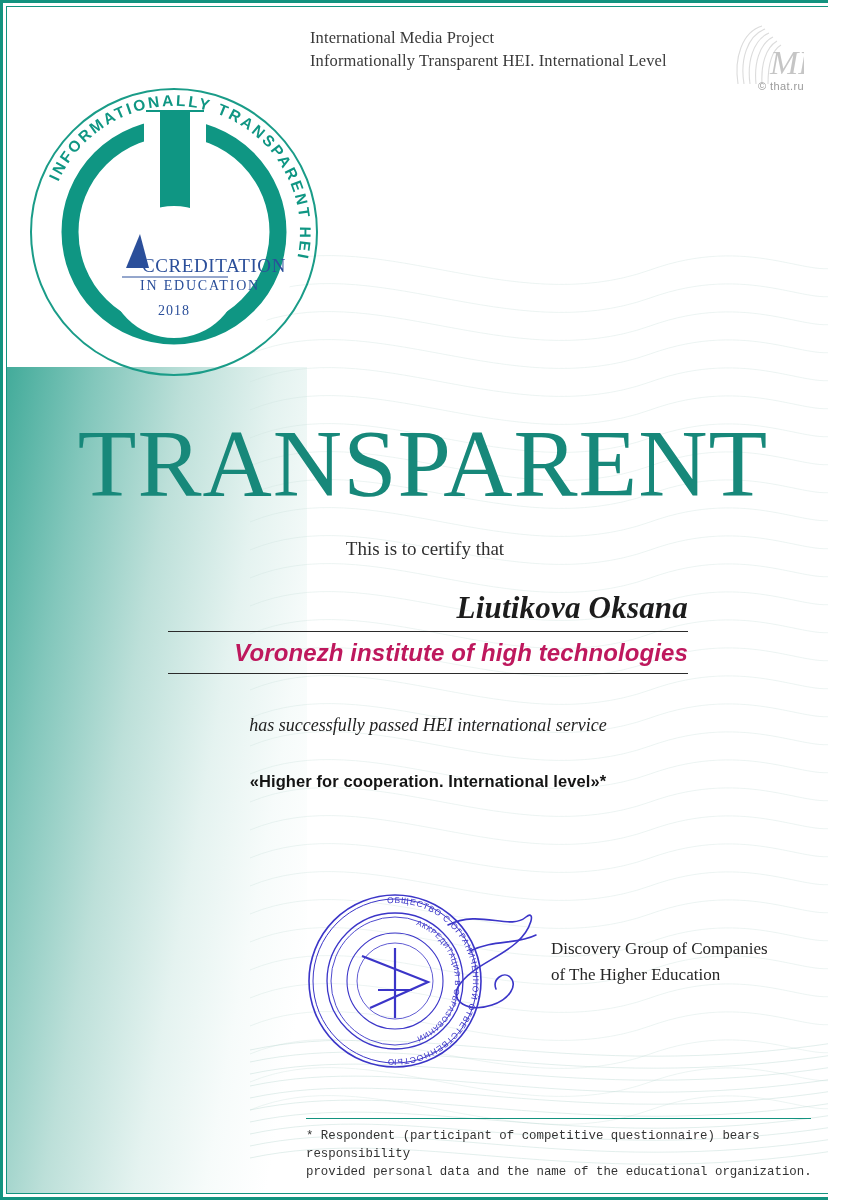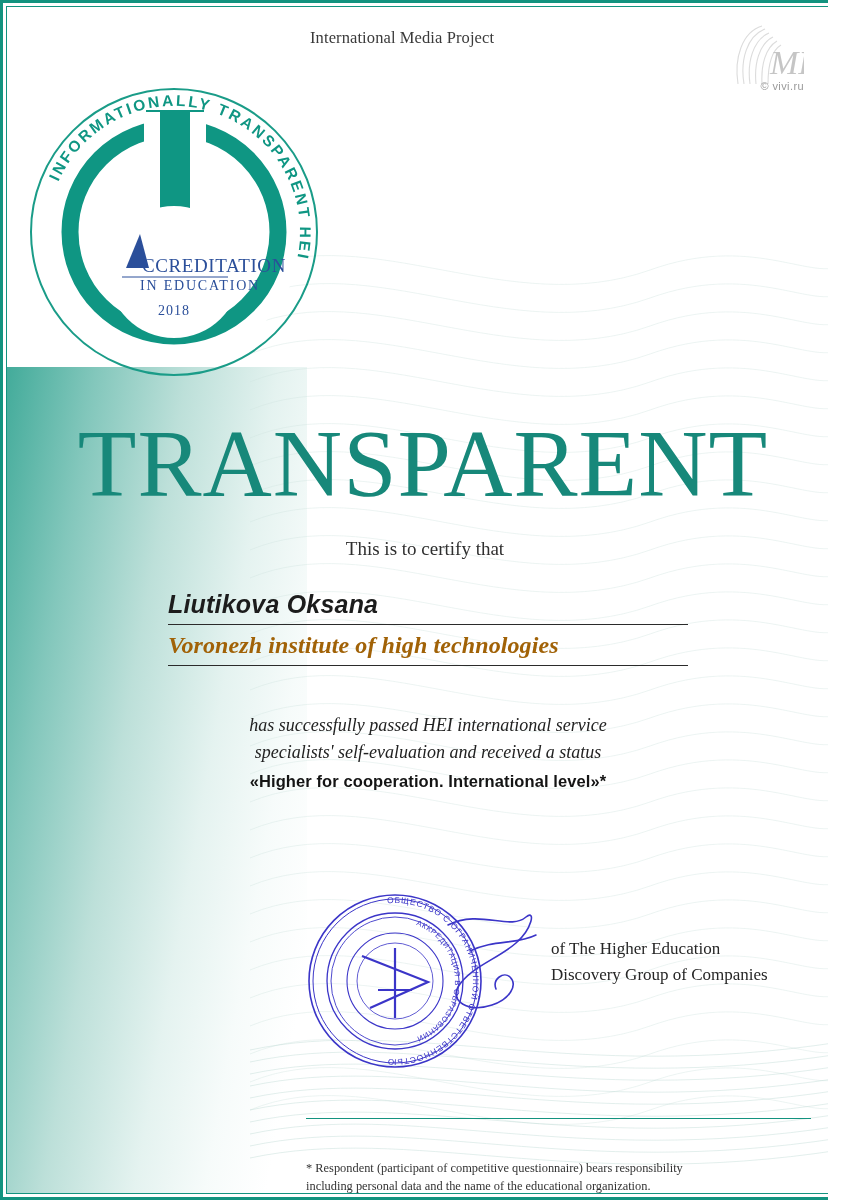--- a/index.html
+++ b/index.html
@@ -132,41 +132,41 @@
     color: #2f2f2f;
   }
 
   
   .name-block {
     position: absolute;
     left: 168px; top: 590px;
     width: 520px;
   }
   .recipient-name {
-    text-align: left;
-    font-family: Liberation Sans, sans-serif;
+    text-align: right;
+    font-family: Liberation Serif, serif;
     font-weight: bold;
     font-style: italic;
-    font-size: 25px;
+    font-size: 31px;
     color: #1c1c1c;
     padding-bottom: 5px;
     letter-spacing: 0.2px;
   }
   .rule {
     height: 1px;
     background: #2b2b2b;
     width: 100%;
   }
   .org-name {
-    text-align: left;
-    font-family: Liberation Serif, serif;
+    text-align: right;
+    font-family: Liberation Sans, sans-serif;
     font-weight: bold;
     font-style: italic;
     font-size: 24px;
-    color: #a16207;
+    color: #be185d;
     padding: 7px 0 6px 0;
     letter-spacing: 0.1px;
   }
 
   
   .body-text {
     position: absolute;
     left: 163px; top: 712px;
     width: 530px;
     text-align: center;
@@ -216,25 +216,24 @@
     position: absolute;
     left: 306px; top: 1118px;
     width: 505px;
     height: 1px;
     background: #13937f;
   }
   .footer-note {
     position: absolute;
     left: 306px; top: 1128px;
     width: 510px;
-    font-family: Liberation Serif, serif;
+    font-family: Liberation Mono, monospace;
     font-size: 12.4px;
     line-height: 1.45;
     color: #333333;
-    margin-top: 32px;
   }
 
   
   .bottom-wedge {
     position: absolute;
     left: 7px; bottom: 7px;
     width: 300px; height: 180px;
     pointer-events: none;
   }
 </style>
@@ -306,38 +305,39 @@
 
   <div class="bottom-wedge">
     <svg width="300" height="180" viewBox="0 0 300 180" xmlns="http://www.w3.org/2000/svg">
       <path d="M0,60 C90,40 200,120 300,96 L300,180 L0,180 Z" fill="#ffffff" opacity="0.0"></path>
       <path d="M0,74 C100,46 210,130 300,104 L300,180 L0,180 Z" fill="#128d7c" opacity="0.0"></path>
     </svg>
   </div>
 
   <div class="header-text">
     <div>International Media Project</div>
+    <div>Informationally Transparent HEI. International Level</div>
   </div>
 
   <div class="watermark">
     <svg width="76" height="76" viewBox="0 0 76 76" xmlns="http://www.w3.org/2000/svg">
       <g fill="none" stroke="#b9b9b9" stroke-width="1.1">
         <path d="M10,66 C6,40 14,14 34,8"></path>
         <path d="M16,66 C12,42 19,18 37,11"></path>
         <path d="M22,66 C19,44 25,22 41,15"></path>
         <path d="M28,66 C26,46 31,26 45,19"></path>
         <path d="M34,66 C33,48 37,30 49,23"></path>
         <path d="M40,66 C40,50 43,33 53,27"></path>
       </g>
       <g fill="#8d8d8d" font-family="Liberation Serif, serif" font-size="34" font-style="italic">
         <text x="42" y="56">МП</text>
       </g>
     </svg>
   </div>
-  <div class="watermark-text">© vivi.ru</div>
+  <div class="watermark-text">© that.ru</div>
 
   <div class="seal">
     <svg width="320" height="320" viewBox="0 0 320 320" xmlns="http://www.w3.org/2000/svg">
       <defs>
         <path id="ringPath" d="M160,160 m-126,0 a126,126 0 1,1 252,0 a126,126 0 1,1 -252,0"></path>
       </defs>
 
       <circle cx="160" cy="160" r="143" fill="none" stroke="#1a9c88" stroke-width="2"></circle>
 
       <circle cx="160" cy="160" r="128" fill="#ffffff"></circle>
@@ -377,21 +377,20 @@
 
   <div class="name-block">
     <div class="recipient-name">Liutikova Oksana</div>
     <div class="rule"></div>
     <div class="org-name">Voronezh institute of high technologies</div>
     <div class="rule"></div>
   </div>
 
   <div class="body-text">
     <div>has successfully passed HEI international service</div>
-    <div>specialists' self-evaluation and received a status</div>
   </div>
 
   <div class="status-line">«Higher for cooperation. International level»*</div>
 
   <div class="stamp">
     <svg width="190" height="190" viewBox="0 0 190 190" xmlns="http://www.w3.org/2000/svg">
       <defs>
         <path id="stampOuter" d="M95,95 m-78,0 a78,78 0 1,1 156,0 a78,78 0 1,1 -156,0"></path>
         <path id="stampInner" d="M95,95 m-60,0 a60,60 0 1,1 120,0 a60,60 0 1,1 -120,0"></path>
       </defs>
@@ -427,23 +426,23 @@
   <div class="signature-scribble">
     <svg width="130" height="120" viewBox="0 0 130 120" xmlns="http://www.w3.org/2000/svg">
       <g fill="none" stroke="#3b35c8" stroke-width="1.6" stroke-linecap="round">
         <path d="M8,20 C40,4 70,26 86,12 C96,4 92,24 76,38 C58,54 30,62 18,82 C10,96 28,108 52,100 C70,94 78,80 70,72 C64,66 52,74 56,84"></path>
         <path d="M30,46 C54,34 76,40 96,30"></path>
       </g>
     </svg>
   </div>
 
   <div class="signer">
+    <div>Discovery Group of Companies</div>
     <div>of The Higher Education</div>
-    <div>Discovery Group of Companies</div>
   </div>
 
   <div class="footer-rule"></div>
   <div class="footer-note">
     <div>* Respondent (participant of competitive questionnaire) bears responsibility</div>
-    <div>including personal data and the name of the educational organization.</div>
+    <div>provided personal data and the name of the educational organization.</div>
   </div>
 
 </div>
 
 </body></html>

